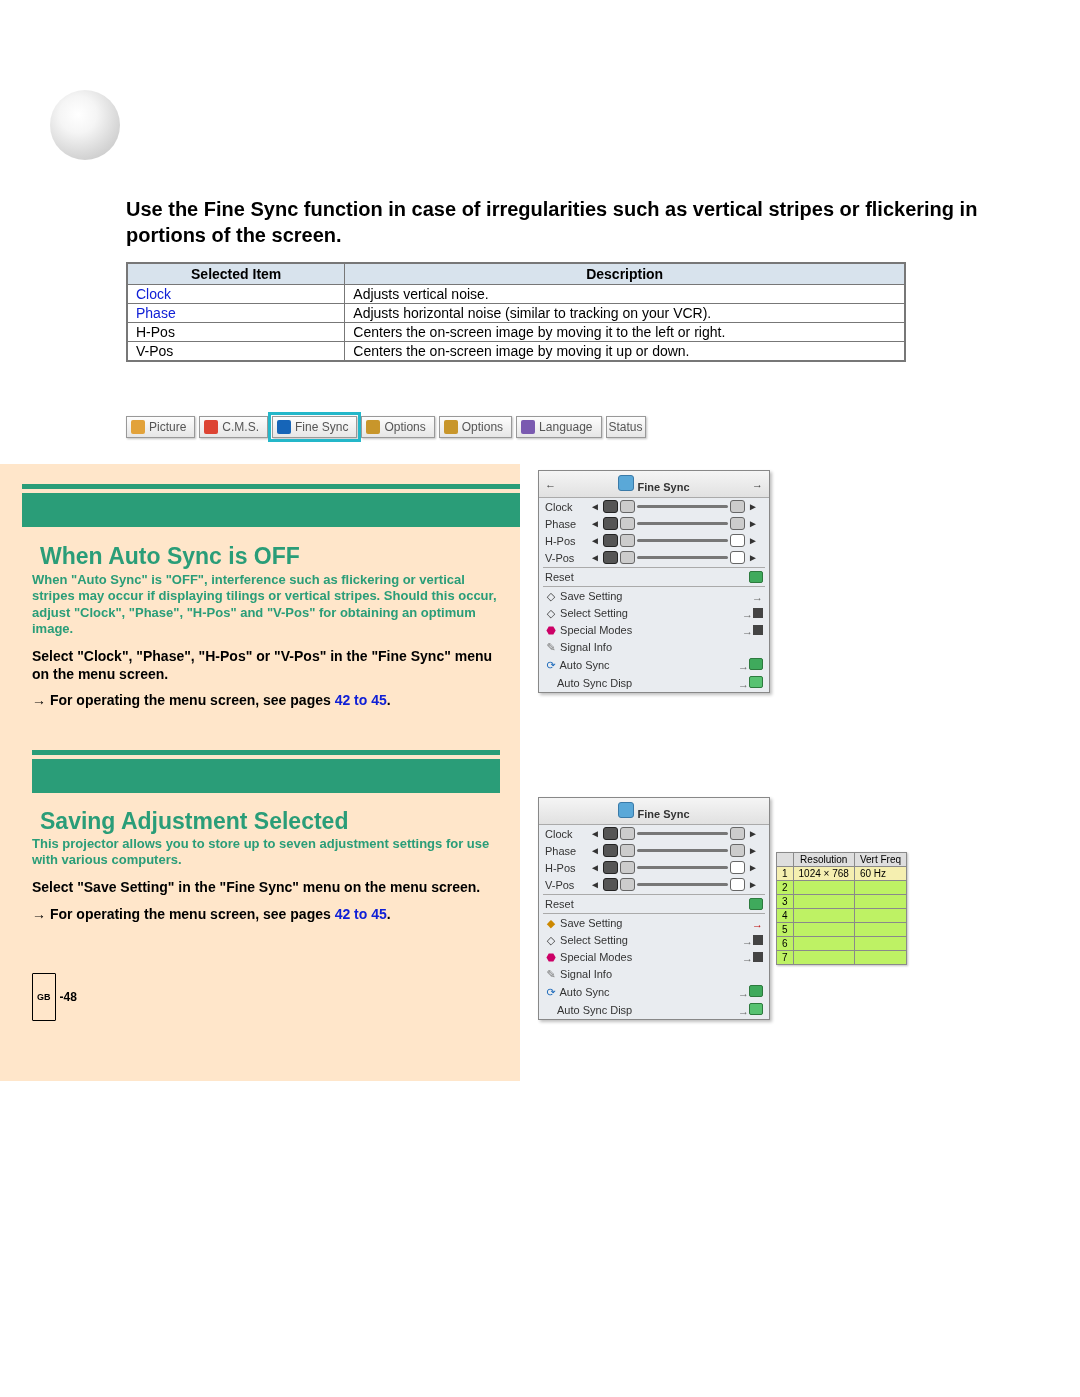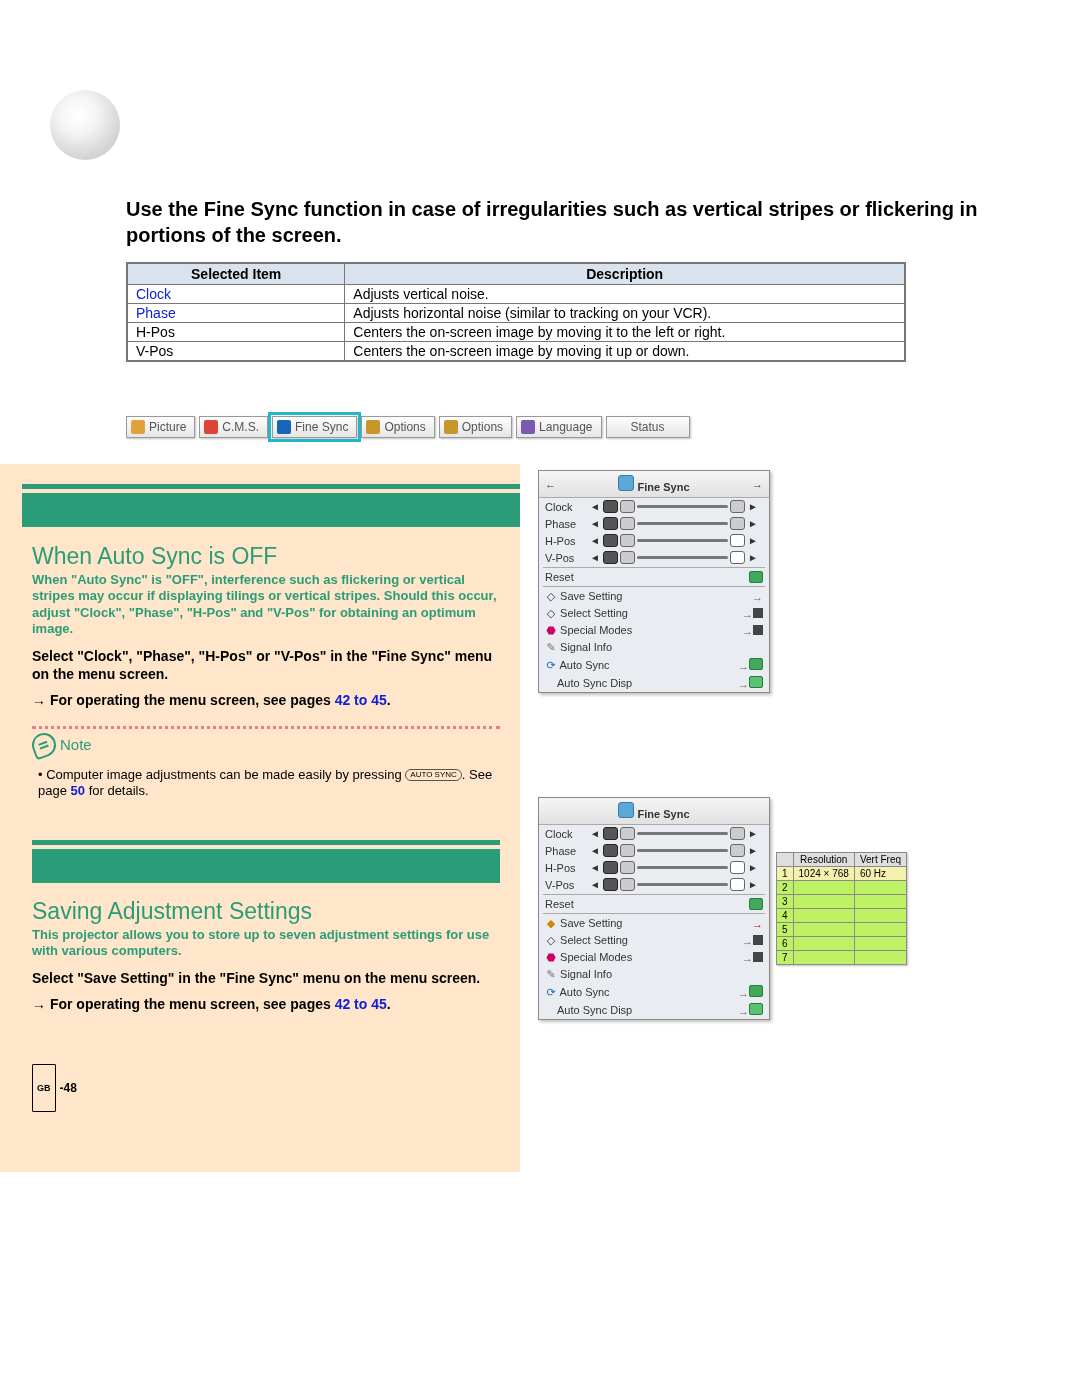--- a/index.html
+++ b/index.html
@@ -79,42 +79,42 @@
     box-shadow: 1px 1px 2px rgba(0,0,0,0.25);
     margin-right: 4px;
   }
   .menubar .tab .ic {
     width: 14px; height: 14px; display: inline-block; border-radius: 2px;
   }
   .menubar .tab.active {
     outline: 3px solid #24b7c9;
     outline-offset: 1px;
   }
-  .menubar .tab.status { padding: 3px 24px; }
+  .menubar .tab.status { padding: 3px 2px; }
 
   
   .peach {
     background: #ffe6ca;
     padding: 20px 0 60px 22px;
     margin-left: -90px;
     width: 520px;
     box-sizing: border-box;
   }
   .peach-inner {
     padding-left: 10px;
     padding-right: 20px;
   }
   .green-bars { margin-bottom: 16px; }
   .green-bars .bar1 { height: 5px; background: #2a9d78; margin-bottom: 4px; }
   .green-bars .bar2 { height: 34px; background: #2a9d78; }
   .section-title {
     color: #2a9d78;
-    font-weight: 400;
+    font-weight: 700;
     font-size: 23px;
-    margin: 4px 0 2px 0;
+    margin: 4px 0 2px 8px;
   }
   .teal-bold {
     color: #2a9d78;
     font-weight: bold;
     font-size: 13px;
     line-height: 1.25;
     margin: 2px 0 10px 0;
   }
   .body-bold {
     font-weight: bold;
@@ -301,35 +301,26 @@
         <div class="bar1"></div>
           <div class="bar2"></div>
       </div>
       <div class="peach-inner">
         <div class="section-title">When Auto Sync is OFF</div>
         <p class="teal-bold">When "Auto Sync" is "OFF", interference such as flickering or vertical stripes may occur if displaying tilings or vertical stripes. Should this occur, adjust "Clock", "Phase", "H-Pos" and "V-Pos" for obtaining an optimum image.</p>
         <p class="body-bold">Select "Clock", "Phase", "H-Pos" or "V-Pos" in the "Fine Sync" menu  on the menu screen.</p>
         <p class="body-bold">
           <span>→ For operating the menu screen, see pages </span><span class="link">42 to 45</span><span>.</span>
         </p>
-        <div class="note-div">
-          <span class="note-label">
-            <span class="note-icon"></span>
-            <span>Note</span>
-          </span>
-          <p class="body-std" style="margin:6px 0 0 6px">
-            <span>• Computer image adjustments can be made easily by pressing </span><span style="display:inline-block;border:1px solid #555;border-radius:10px;padding:0 4px;font-size:8px;vertical-align:middle">AUTO SYNC</span><span>. See page </span><span class="link" style="font-weight:bold">50</span><span> for details.</span>
-          </p>
-        </div>
 
         <div class="green-bars" style="margin-top:40px">
           <div class="bar1"></div>
             <div class="bar2"></div>
         </div>
-        <div class="section-title" style="line-height:1.1">Saving Adjustment Settings</div>
+        <div class="section-title" style="line-height:1.1">Saving Adjustment Selected</div>
         <p class="teal-bold">This projector allows you to store up to seven adjustment settings for use with various computers.</p>
         <p class="body-bold">Select "Save Setting" in the "Fine Sync" menu on the menu screen.</p>
         <p class="body-bold">
           <span>→ For operating the menu screen, see pages </span><span class="link">42 to 45</span><span>.</span>
         </p>
 
         <div class="footer">
           <span class="gb-badge">GB</span>
           <span>-48</span>
         </div>

